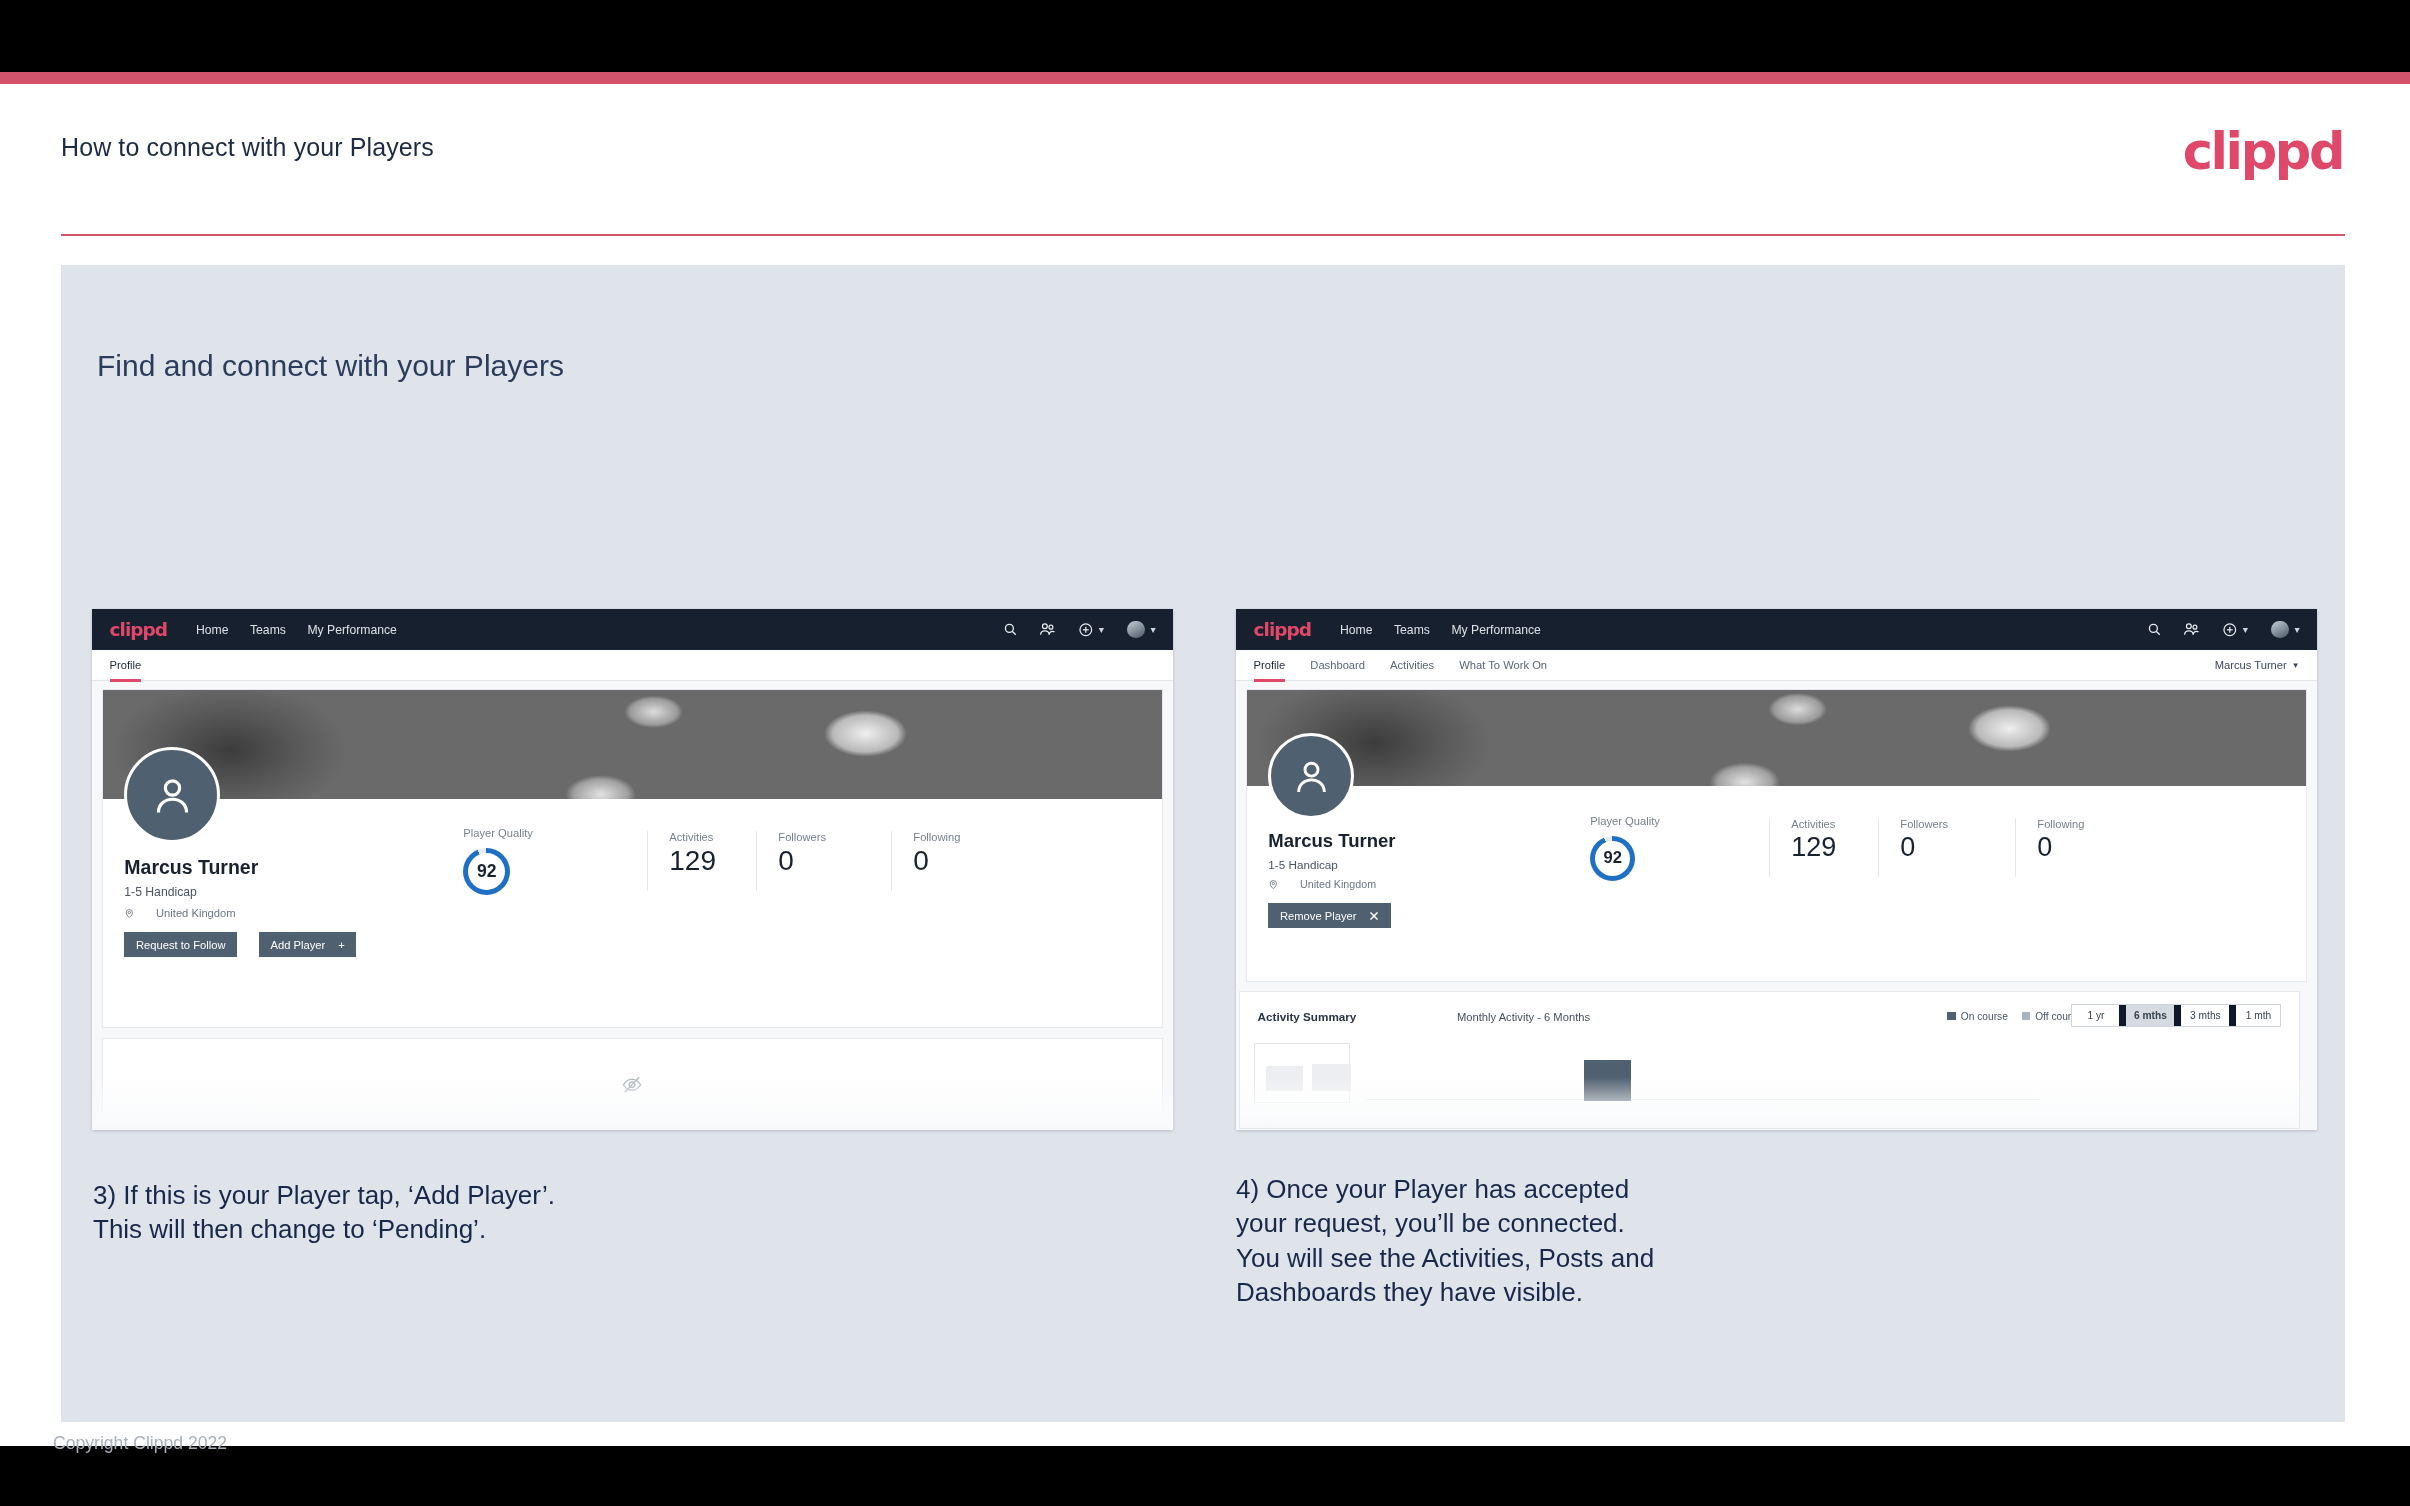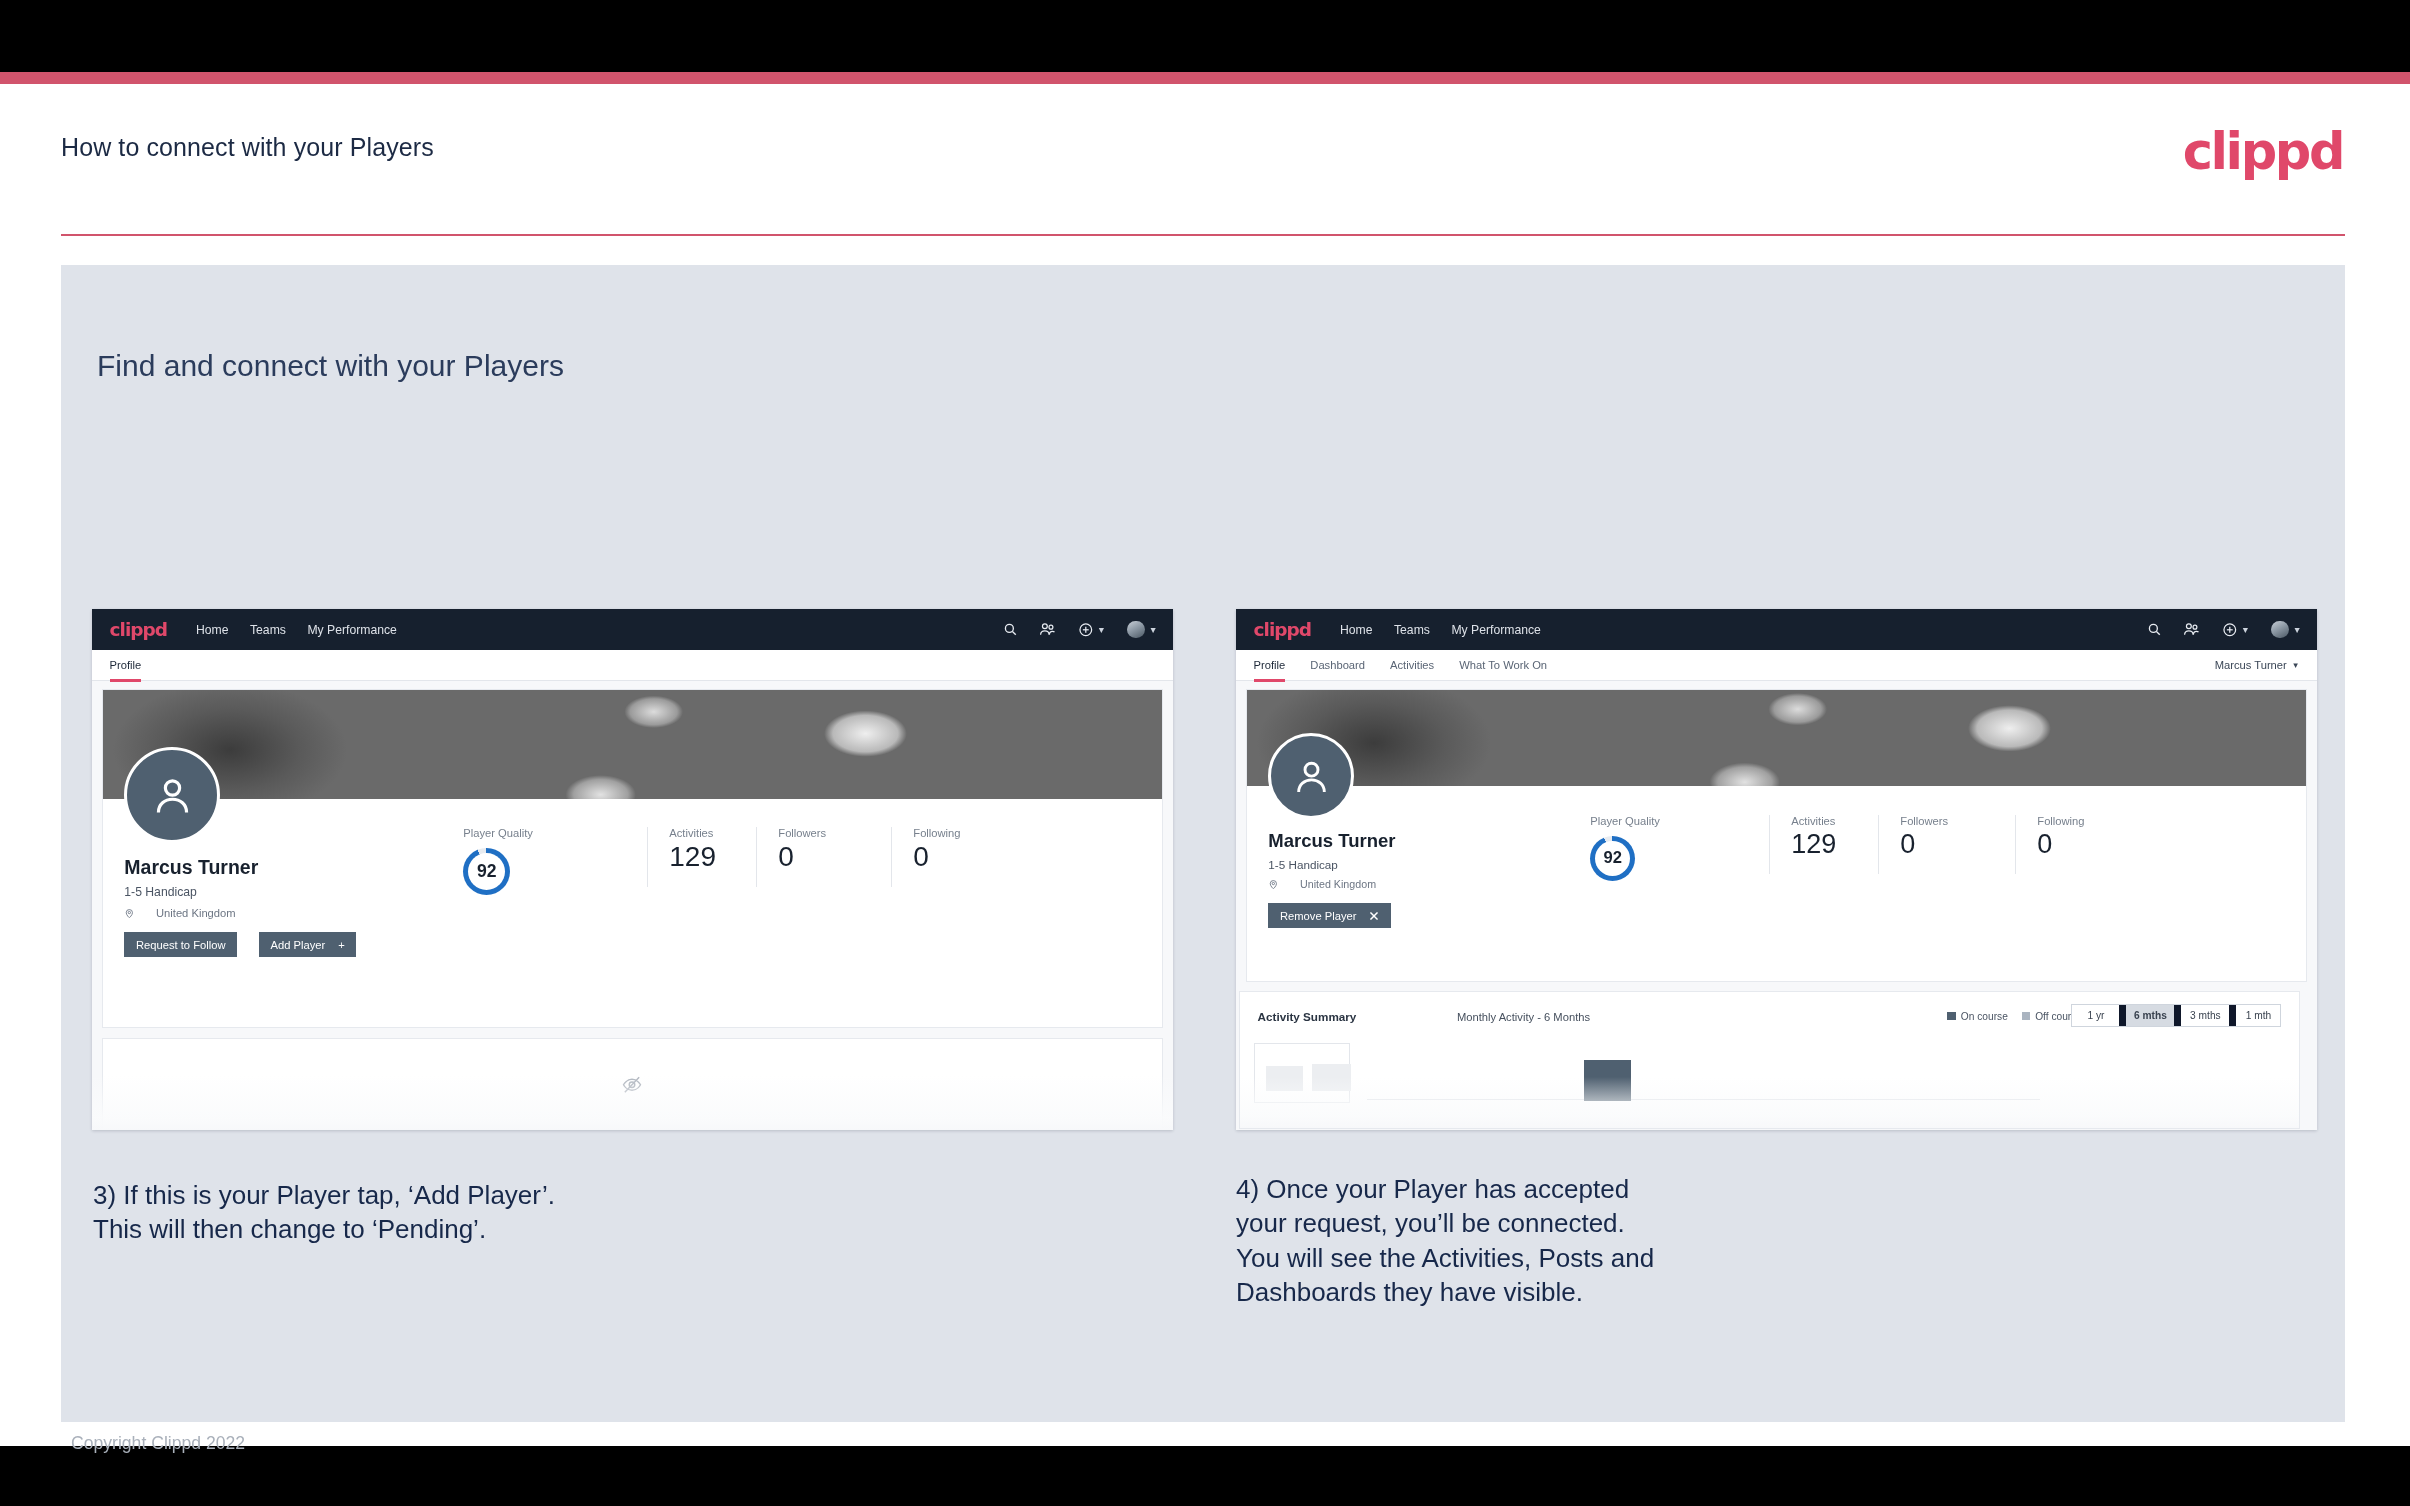--- a/index.html
+++ b/index.html
@@ -143,21 +143,21 @@
   .player-name { position: absolute; font-weight: 700; color: #18212e; }
   .player-handicap { position: absolute; color: #4a5463; }
   .player-location { position: absolute; color: #6d7684; display: flex; align-items: center; gap: 21px; }
 
   .btn-dark {
     position: absolute; background: #4f6070; color: #ffffff;
     display: inline-flex; align-items: center; justify-content: center;
     border: none; cursor: pointer; white-space: nowrap;
   }
 
-  .stats-row { position: absolute; display: flex; align-items: flex-start; }
+  .stats-row { position: absolute; display: flex; align-items: center; }
   .stat-block { position: relative; }
   .stat-block + .stat-block { border-left: 1px solid #e3e6eb; }
   .stat-label { color: #77808d; display: block; }
   .stat-value { color: #18212e; font-weight: 400; display: block; }
 
   .ring {
     position: relative; border-radius: 50%;
     display: flex; align-items: center; justify-content: center;
   }
   .ring-inner {
@@ -201,21 +201,21 @@
   .chart-baseline { position: absolute; background: #dfe2e7; height: 1px; }
 
   
   .caption {
     position: absolute; color: #17284a; font-size: 26px; line-height: 1.32;
   }
   .cap-left  { left: 32px;   top: 913px; width: 624px; }
   .cap-right { left: 1175px; top: 907px; width: 624px; }
 
   .copyright {
-    position: absolute; left: 71px; top: 1349px;
+    position: absolute; left: 53px; top: 1349px;
     font-size: 17.6px; color: #a9b0ba;
   }
 </style>
 </head>
 <body>
 
 <div class="slide-frame">
 
   <div class="letterbox-top"></div>
   <div class="pink-stripe-top"></div>

